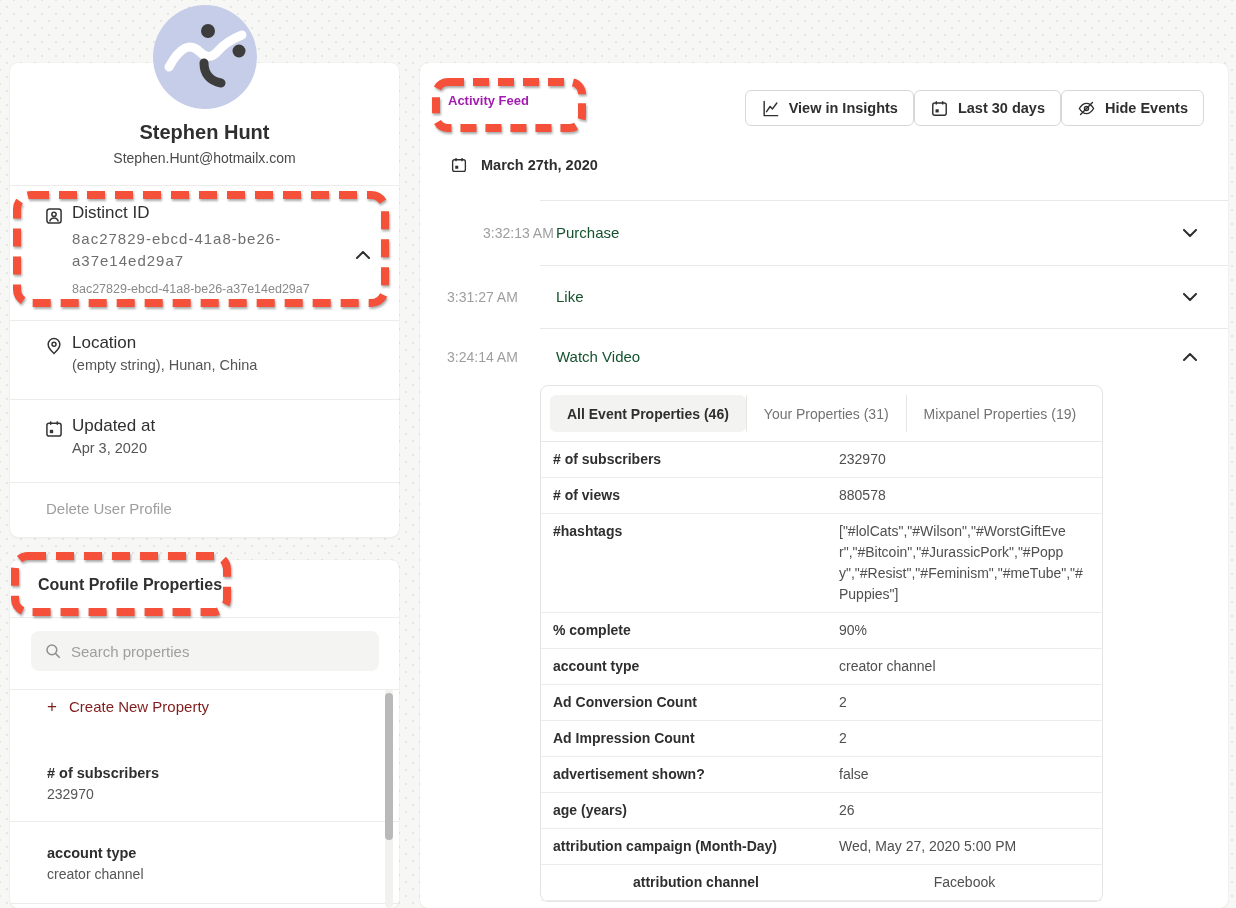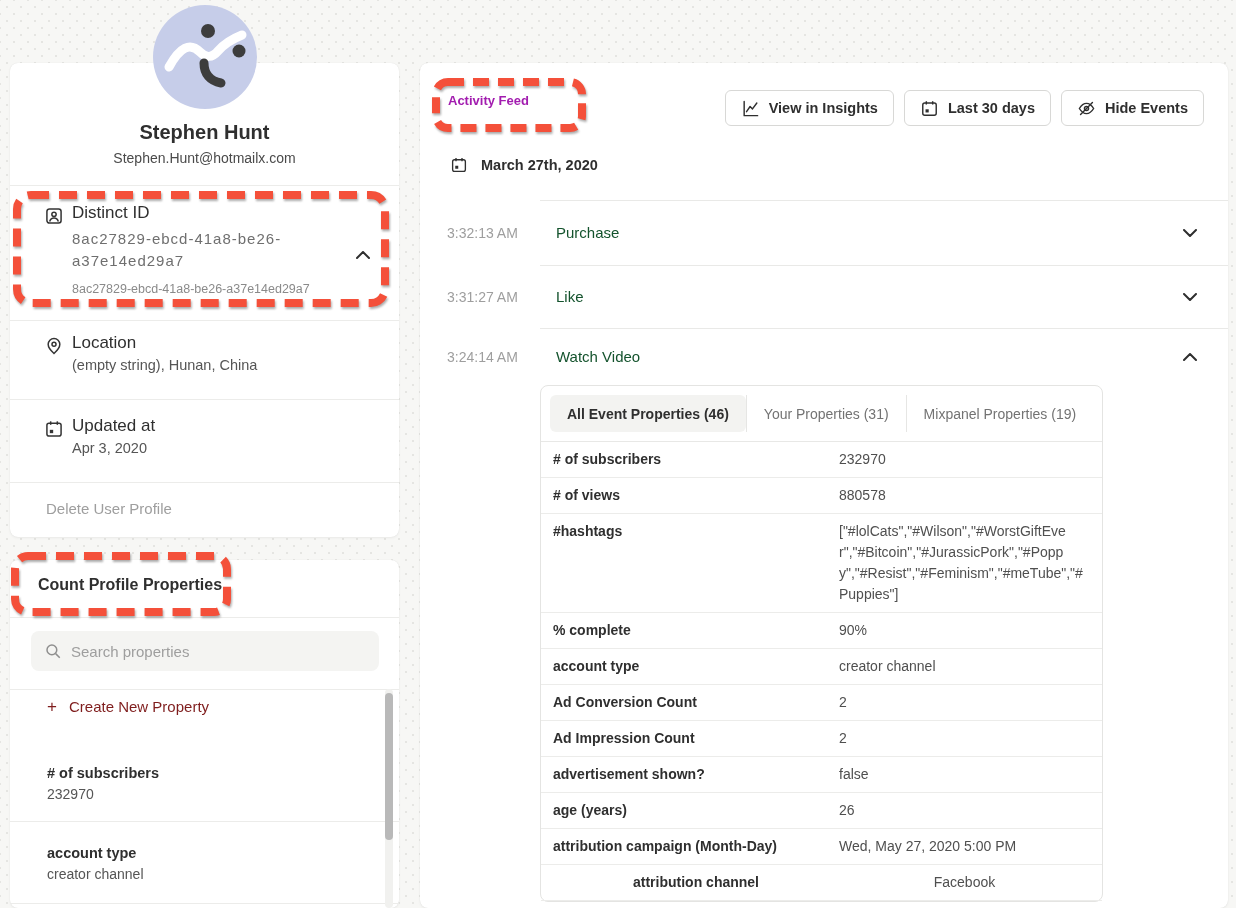--- a/index.html
+++ b/index.html
@@ -59,21 +59,21 @@
   .prop-item { position:absolute; left:37px; right:30px; cursor:pointer; }
   .prop-name { font-size:14.5px; font-weight:700; color:#2f2f2f; }
   .prop-val { margin-top:5px; font-size:14px; color:#555; }
   #scroll-thumb { position:absolute; right:6px; top:133px; width:8px; height:147px;
                   background:#b9b9b9; border-radius:4px; cursor:grab; }
   #scroll-track { position:absolute; right:6px; top:129px; width:8px; bottom:0; background:#f1f1ef; border-radius:4px; }
 
   
   #card-feed { left:420px; top:63px; width:808px; height:845px; }
   #feed-title { position:absolute; left:28px; top:30px; font-size:13px; font-weight:700; color:#a21caf; }
-  #feed-buttons { position:absolute; right:24px; top:27px; display:flex; gap:10px; }
+  #feed-buttons { position:absolute; right:24px; top:27px; display:flex; gap:0; }
   .btn { display:flex; align-items:center; height:36px; padding:0 15px; background:#fff;
          border:1px solid #d8d8d6; border-radius:6px; font-size:14.5px; font-weight:600;
          color:#2f2f2f; cursor:pointer; white-space:nowrap; }
   .btn svg { width:19px; height:19px; margin-right:9px; }
 
   #date-row { position:absolute; left:30px; top:93px; display:flex; align-items:center; }
   #date-row svg { width:18px; height:18px; margin-right:13px; }
   #date-label { font-size:14.5px; font-weight:700; color:#2f2f2f; }
 
   .feed-div { position:absolute; left:120px; right:0; height:1px; background:#e9e9e7; }
@@ -222,21 +222,21 @@
       <rect x="3.5" y="5" width="17" height="15.5" rx="2.5"></rect>
       <line x1="8" y1="2.8" x2="8" y2="7"></line>
       <line x1="16" y1="2.8" x2="16" y2="7"></line>
       <rect x="7" y="13" width="4" height="4" fill="#2f2f2f" stroke="none"></rect>
     </svg>
     <span id="date-label">March 27th, 2020</span>
   </div>
   <div class="feed-div" style="top:137px;"></div>
 
   <div class="event-row" style="top:138px; height:64px;">
-    <span class="event-time" style="top:24px;">3:32:13 AM</span>
+    <span class="event-time" style="top:24px;margin-left:36px;">3:32:13 AM</span>
     <span class="event-name" style="top:23px;">Purchase</span>
     <svg class="event-chevron" style="top:28px;" viewBox="0 0 14 8" fill="none" stroke="currentColor" stroke-width="2" stroke-linecap="round" stroke-linejoin="round">
         <polyline points="1,1 7,7 13,1"></polyline>
       </svg>
   </div>
   <div class="feed-div" style="top:202px;"></div>
 
   <div class="event-row" style="top:202px; height:63px;">
     <span class="event-time" style="top:24px;">3:31:27 AM</span>
     <span class="event-name" style="top:23px;">Like</span>

